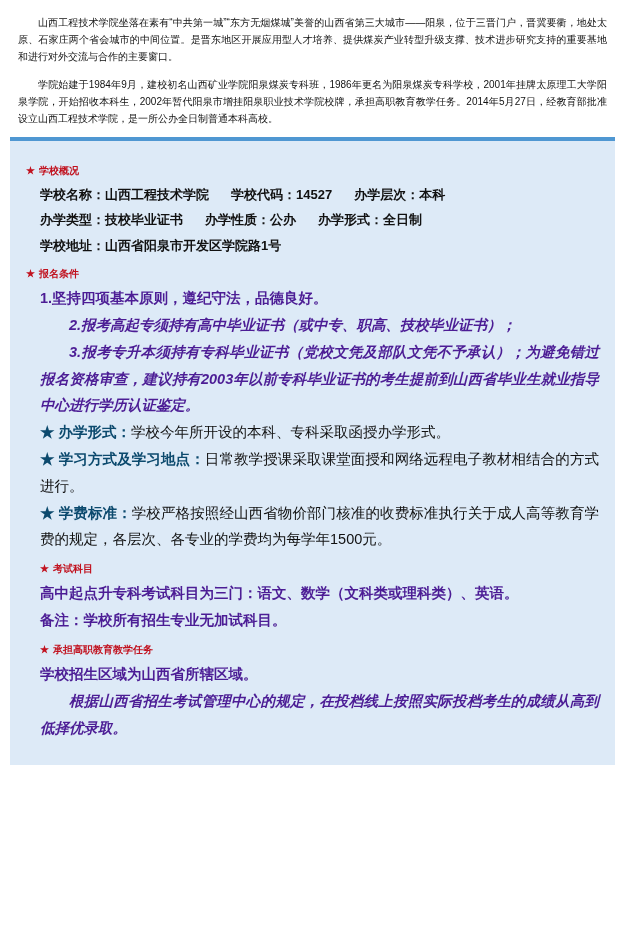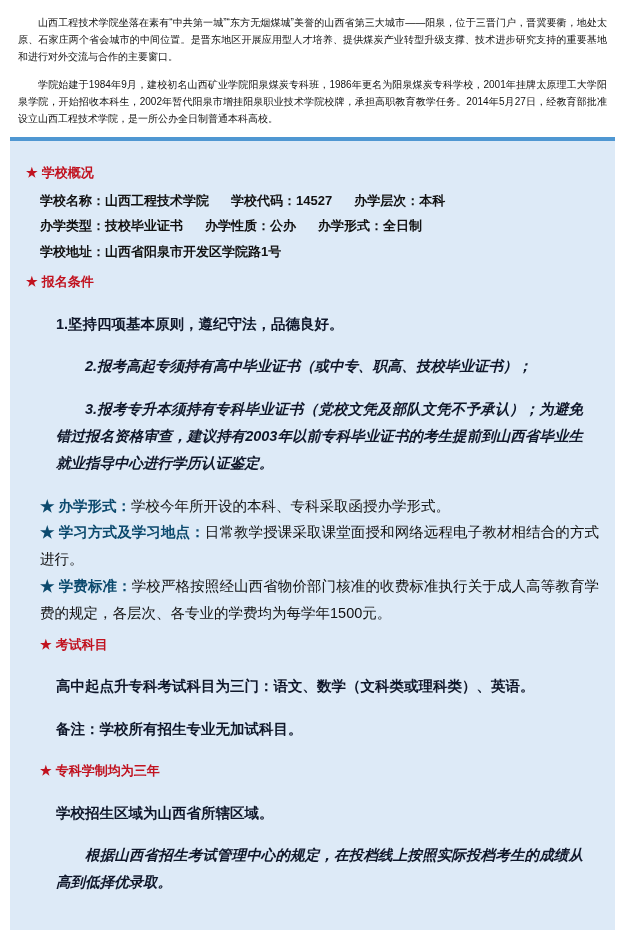--- a/index.html
+++ b/index.html
@@ -33,40 +33,40 @@
   .blue-panel {
     margin: 6px 10px 0 10px;
     background: #ddeaf7;
     border-top: 4px solid #4f97d2;
     padding: 14px 16px 18px 16px;
     box-sizing: border-box;
   }
   .sec-head {
     color: #c1121f;
     font-weight: bold;
-    font-size: 13px;
+    font-size: 10px;
     line-height: 1.9;
     margin: 6px 0 2px 0;
   }
   .sec-head .star {
     color: #c1121f;
     margin-right: 4px;
   }
   .sec-head-indent {
     padding-left: 14px;
   }
   .inline-head {
     color: #0c4a6e;
     font-weight: bold;
   }
   .line {
     font-size: 14.5px;
     line-height: 1.85;
-    color: #0f172a;
-    margin: 16px;
+    color: #4c1d95;
+    margin: 0;
     padding-left: 14px;
     text-align: justify;
   }
   .line.indent {
     text-indent: 2em;
     font-style: italic;
   }
   .kv-row {
     font-size: 13px;
     line-height: 1.95;
@@ -149,21 +149,21 @@
 
 
     <div class="sec-head sec-head-indent">
       <span class="star">★</span><span>考试科目</span>
     </div>
 
     <p class="line bold">高中起点升专科考试科目为三门：语文、数学（文科类或理科类）、英语。</p>
     <p class="line bold">备注：学校所有招生专业无加试科目。</p>
 
     <div class="sec-head sec-head-indent">
-      <span class="star">★</span><span>专科学制均为三年</span>
+      <span class="star">★</span><span>承担高职教育教学任务</span>
     </div>
 
     <p class="line bold">学校招生区域为山西省所辖区域。</p>
     <p class="line bold indent">根据山西省招生考试管理中心的规定，在投档线上按照实际投档考生的成绩从高到低择优录取。</p>
 
     <div class="sec-head sec-head-indent">
       
     </div>
 
   </div>

